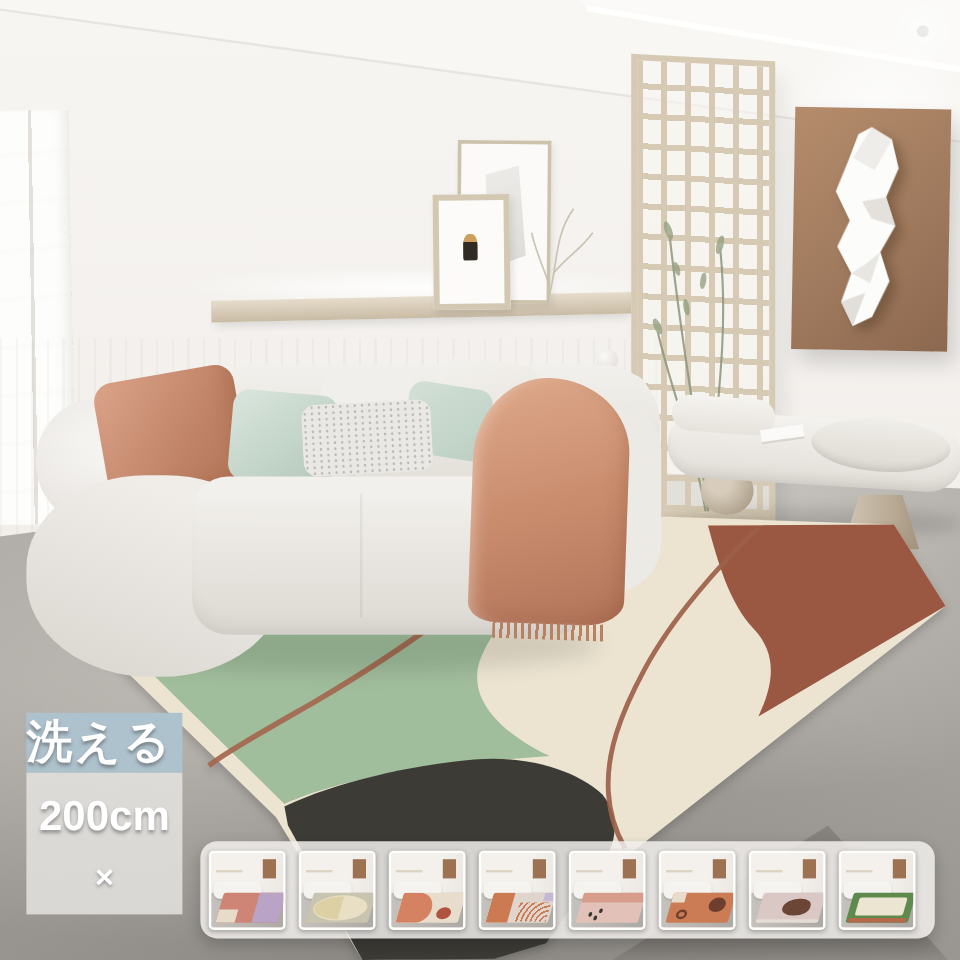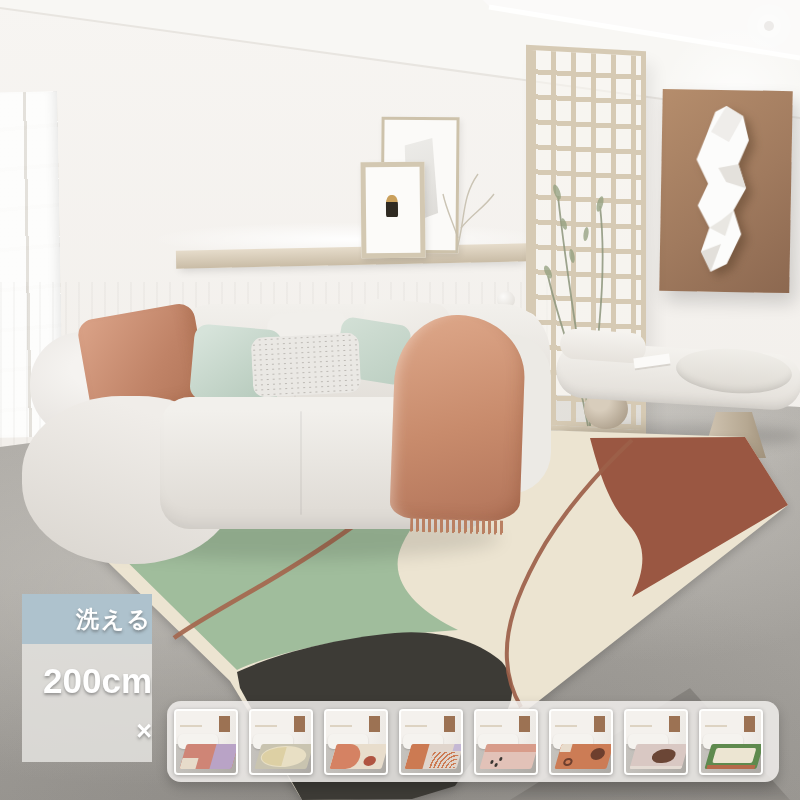--- a/index.html
+++ b/index.html
@@ -129,25 +129,25 @@
      background:#eceae5;}
   .throw{left:393px;top:315px;width:130px;height:205px;z-index:15;transform:rotate(2deg);
      border-radius:48% 52% 26% 18% / 34% 30% 10% 8%;
      background:linear-gradient(165deg,#dba486 8%,#c88b6c 55%,#b2745a 100%);
      box-shadow:inset 10px 0 14px -8px rgba(255,245,235,.45), inset -10px -8px 16px -8px rgba(110,50,25,.25);}
   .throw:after{content:"";position:absolute;left:16%;bottom:-13px;width:72%;height:14px;
      background:repeating-linear-gradient(90deg,#ba8062 0 2.5px, rgba(0,0,0,0) 2.5px 6px);}
 
   
   .washable-badge{left:22px;top:594px;width:130px;height:50px;z-index:30;
-     background:#aec2cd;color:#fff;font-size:23px;font-weight:bold;letter-spacing:2px;
-     line-height:50px;text-align:right;text-shadow:0 2px 3px rgba(70,70,70,.5);}
+     background:#aec2cd;color:#fff;font-size:38px;font-weight:bold;letter-spacing:2px;
+     line-height:50px;text-align:left;text-shadow:0 2px 3px rgba(70,70,70,.5);}
   .size-panel{left:22px;top:644px;width:130px;height:118px;z-index:30;
      background:rgba(228,227,223,.85);display:flex;flex-direction:column;
-     align-items:flex-end;justify-content:space-evenly;color:#fff;font-weight:bold;
+     align-items:center;justify-content:space-evenly;color:#fff;font-weight:bold;
      text-shadow:0 2px 3px rgba(90,90,90,.55);}
   .size-line{font-size:35px;line-height:36px;}
   .size-x{font-size:27px;line-height:24px;}
 
   .variant-strip{left:167px;top:701px;width:612px;height:81px;z-index:30;border-radius:14px;
      background:rgba(240,238,235,.86);box-shadow:0 5px 12px rgba(0,0,0,.20);
      display:flex;align-items:center;padding:0 0 0 7px;box-sizing:border-box;}
   .thumb{position:relative;width:64px;height:66px;margin-right:11px;border-radius:4px;
      border:2px solid rgba(255,255,255,.95);box-shadow:0 1px 4px rgba(0,0,0,.28);
      overflow:hidden;box-sizing:border-box;background:#f3f0ec;cursor:pointer;flex:0 0 auto;}

